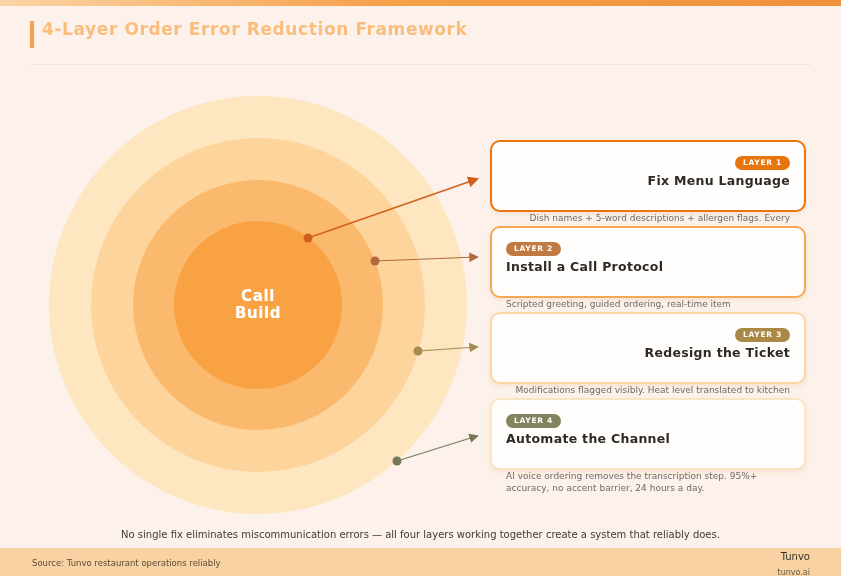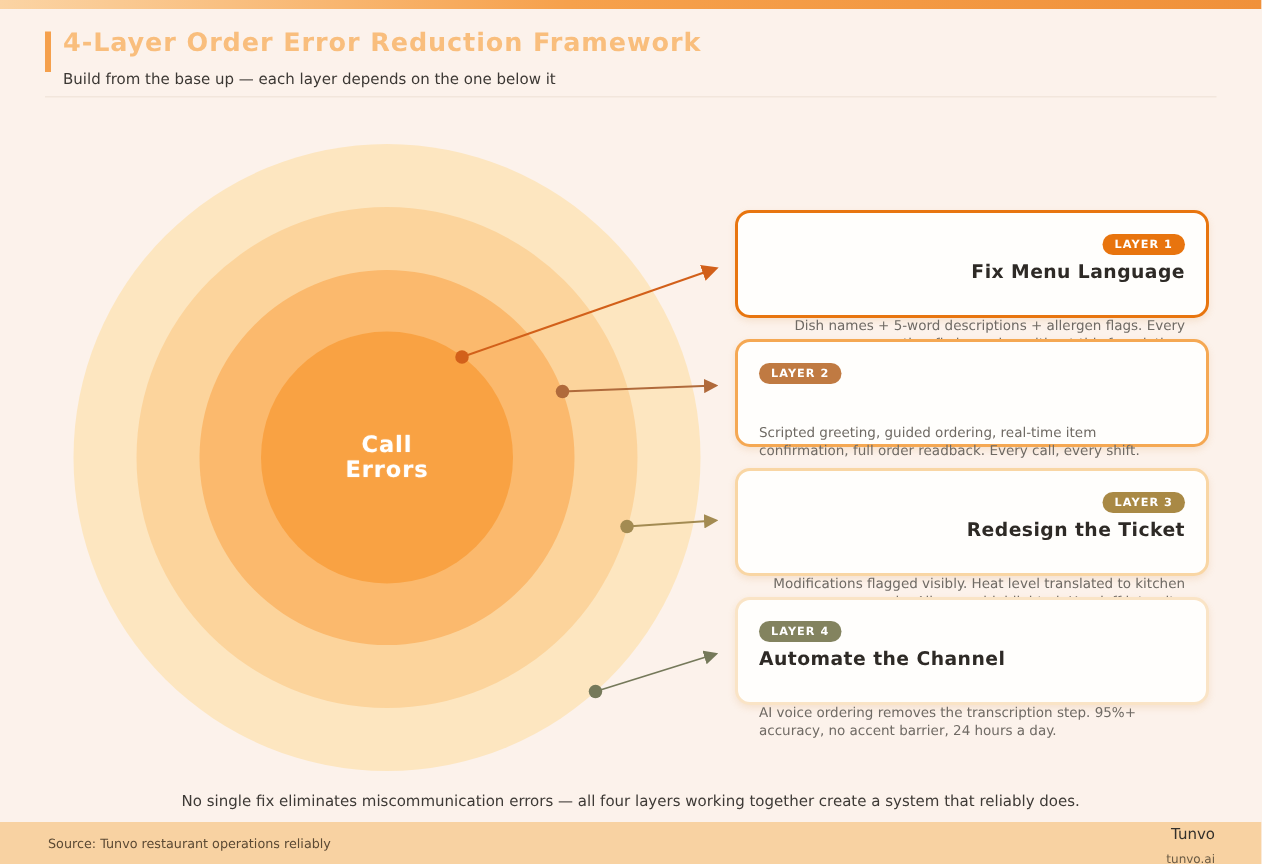--- a/index.html
+++ b/index.html
@@ -94,21 +94,20 @@
 </style>
 </head>
 <body>
 
 <div class="stage">
 
   <div class="topbar"></div>
 
   <div class="header-accent"></div>
   <div class="page-title">4-Layer Order Error Reduction Framework</div>
-  <div class="page-subtitle">Build from the base up — each layer depends on the one below it</div>
   <div class="header-divider"></div>
 
   <svg class="figure-svg" viewBox="0 0 841 576">
     <defs>
       <marker id="arrow1" viewBox="0 0 10 10" refX="8" refY="5" markerWidth="8" markerHeight="8" orient="auto-start-reverse">
         <path d="M0,0 L10,5 L0,10 Z" fill="#D2601A"></path>
       </marker>
       <marker id="arrow2" viewBox="0 0 10 10" refX="8" refY="5" markerWidth="8" markerHeight="8" orient="auto-start-reverse">
         <path d="M0,0 L10,5 L0,10 Z" fill="#B06A3B"></path>
       </marker>
@@ -131,31 +130,32 @@
     <line x1="397" y1="461" x2="477" y2="436" stroke-width="1.2" marker-end="url(#arrow4)" stroke="#75795A"></line>
 
     <circle cx="308" cy="238" r="4.5" fill="#D2601A"></circle>
     <circle cx="375" cy="261" r="4.5" fill="#B06A3B"></circle>
     <circle cx="418" cy="351" r="4.5" fill="#A38B52"></circle>
     <circle cx="397" cy="461" r="4.5" fill="#75795A"></circle>
   </svg>
 
   <div class="center-label">
     <div>Call</div>
-    <div>Errors</div>
+    <div>Build</div>
   </div>
 
   <div class="card card-1" style="border-color: rgb(232, 117, 15); text-align: right;">
     <span class="badge" style="background-color: rgb(232, 116, 14);">LAYER 1</span>
     <div class="card-title">Fix Menu Language</div>
     <div class="card-desc">Dish names + 5-word descriptions + allergen flags. Every other fix is weaker without this foundation.</div>
   </div>
 
   <div class="card card-2" style="border-color: rgb(245, 168, 83);">
     <span class="badge" style="background-color: rgb(192, 122, 66);">LAYER 2</span>
+    <div class="card-title">Install a Call Protocol</div>
     <div class="card-desc">Scripted greeting, guided ordering, real-time item confirmation, full order readback. Every call, every shift.</div>
   </div>
 
   <div class="card card-3" style="border-color: rgb(249, 214, 164);">
     <span class="badge" style="background-color: rgb(169, 137, 69);">LAYER 3</span>
     <div class="card-title">Redesign the Ticket</div>
     <div class="card-desc">Modifications flagged visibly. Heat level translated to kitchen scale. Allergens highlighted. Handoff integrity.</div>
   </div>
 
   <div class="card card-4" style="border-color: rgb(250, 228, 198);">

